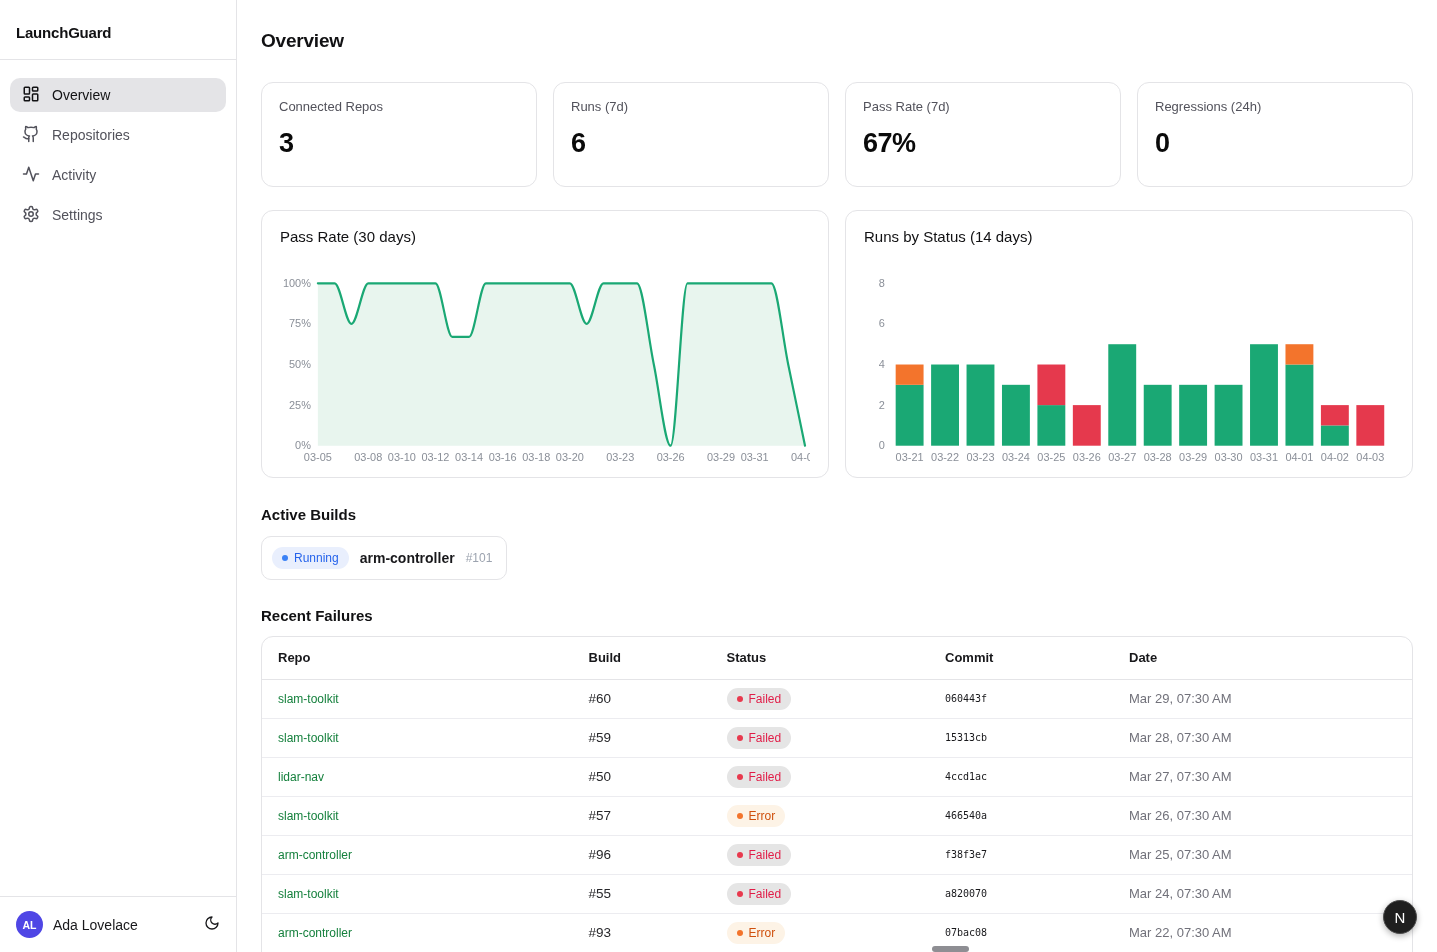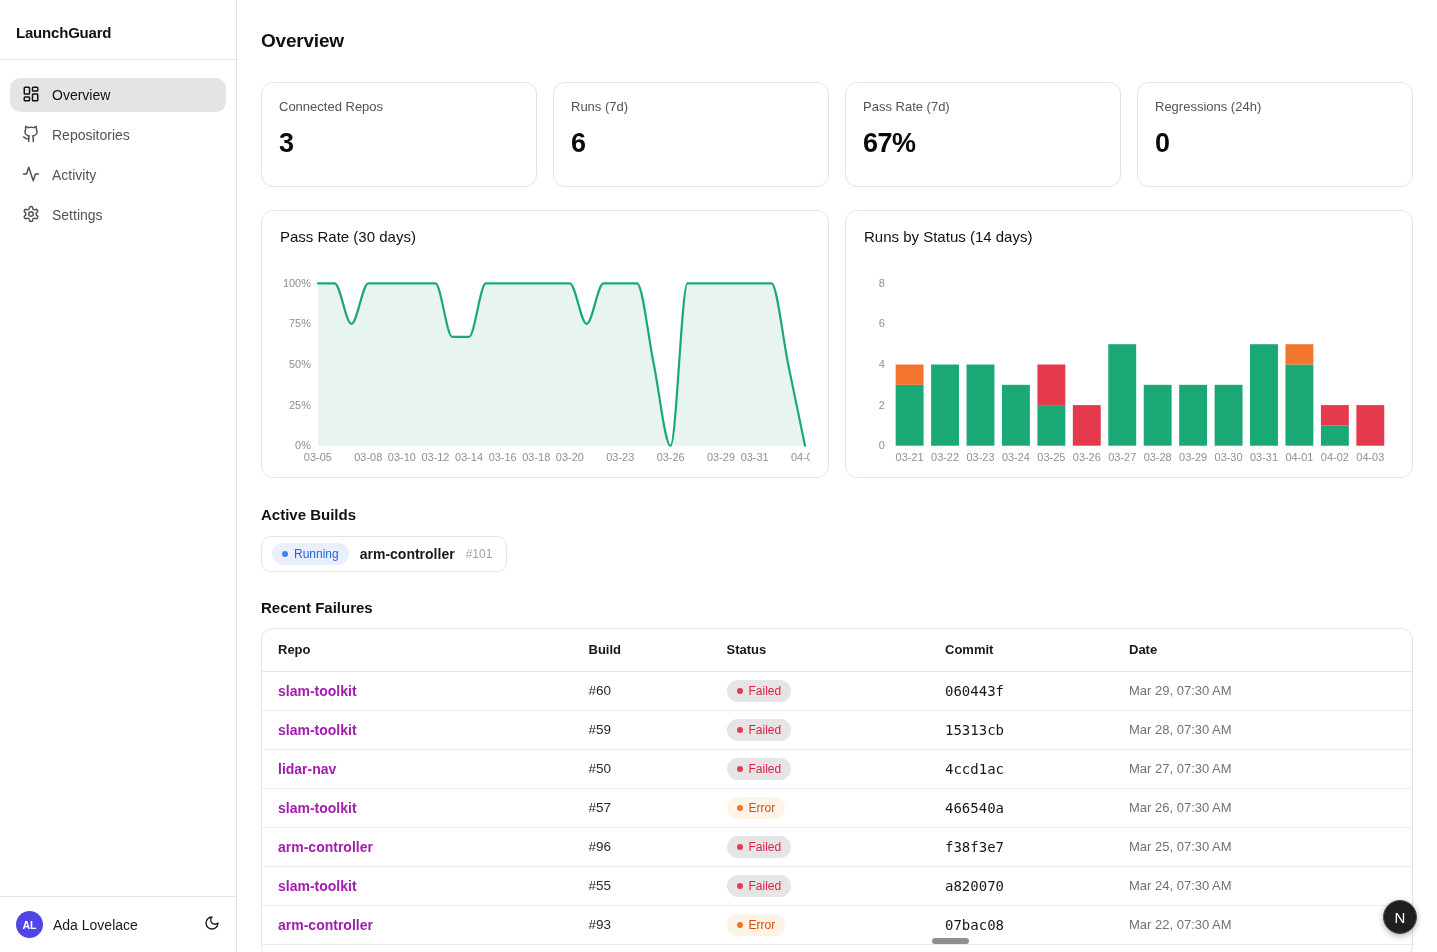--- a/index.html
+++ b/index.html
@@ -73,21 +73,21 @@
   .tick { font-family: "Liberation Sans", sans-serif; font-size: 11px; fill: #8a8f98; }
 
   .section-heading { font-size: 15px; font-weight: 600; line-height: 18px; color: #111113; }
   .mt-builds { margin-top: 28px; }
   .mt-failures { margin-top: 27px; }
 
   .build-chip {
     margin-top: 12px;
     display: inline-flex; align-items: center; gap: 11px;
     border: 1px solid #e4e4e7; border-radius: 10px;
-    padding: 0 14px 0 10px; height: 36px; cursor: pointer; background: #fff;
+    padding: 0 14px 0 10px; height: 44px; cursor: pointer; background: #fff;
   }
   .pill {
     display: inline-flex; align-items: center; gap: 6px;
     border-radius: 999px; font-size: 12px; font-weight: 500;
     padding: 4px 10px; white-space: nowrap;
   }
   .pill .dot { width: 6px; height: 6px; border-radius: 50%; }
   .pill-running { background: #e9effd; color: #2563eb; }
   .pill-running .dot { background: #3b82f6; }
   .chip-repo { font-size: 14px; font-weight: 600; color: #18181b; }
@@ -99,23 +99,23 @@
     position: relative; overflow: hidden; height: 330px; background: #fff;
   }
   table { width: 100%; border-collapse: collapse; table-layout: fixed; }
   col.c-repo { width: 27%; } col.c-build { width: 12%; } col.c-status { width: 19%; }
   col.c-commit { width: 16%; } col.c-date { width: 26%; }
   thead th {
     text-align: left; font-size: 13px; font-weight: 600; color: #18181b;
     height: 42px; padding: 0 16px; border-bottom: 1px solid #e4e4e7;
   }
   tbody td { height: 39px; padding: 0 16px; border-bottom: 1px solid #ececf0; font-size: 13.5px; }
-  td.cell-repo { font-size: 14px; font-weight: 700; color: #a21caf; }
+  td.cell-repo { font-size: 12px; font-weight: 400; color: #15803d; }
   td.cell-build { font-weight: 500; color: #27272a; }
-  td.cell-commit { font-family: "DejaVu Sans Mono", monospace; font-size: 14px; color: #18181b; }
+  td.cell-commit { font-family: "DejaVu Sans Mono", monospace; font-size: 10px; color: #18181b; }
   td.cell-date { font-size: 13px; color: #71717a; }
   .status-pill[data-status="failed"] { background: #e5e5e5; color: #e11d48; }
   .status-pill[data-status="failed"] .dot { background: #e8394e; }
   .status-pill[data-status="error"] { background: #fdf3e6; color: #cf500d; }
   .status-pill[data-status="error"] .dot { background: #f3742c; }
 
   .hscroll-thumb {
     position: absolute; left: 670px; top: 309px;
     width: 37px; height: 6px; border-radius: 3px; background: #8e8e93;
     cursor: pointer;

